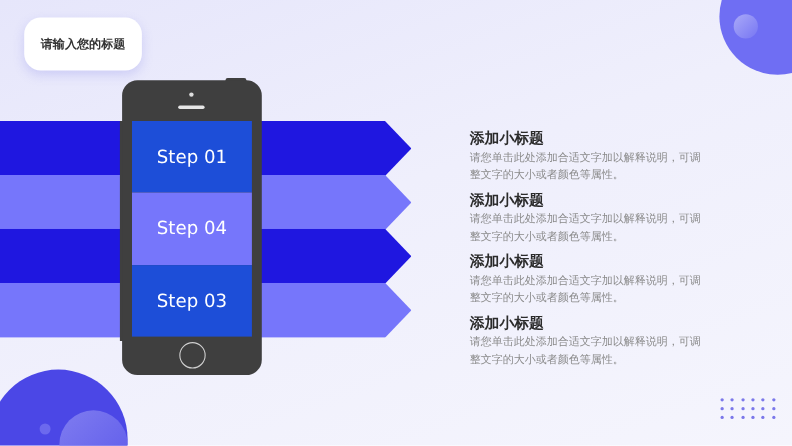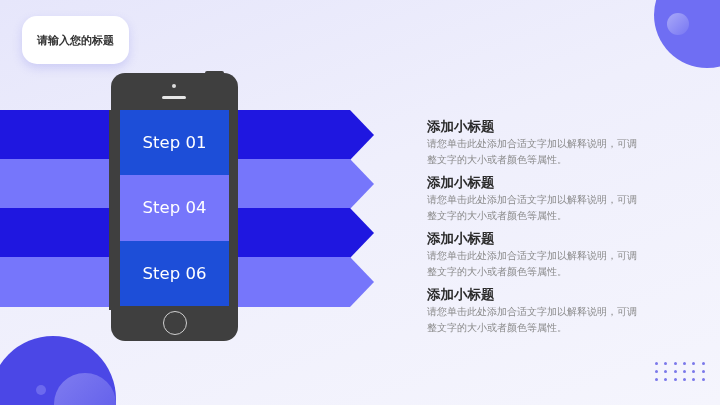--- a/index.html
+++ b/index.html
@@ -124,21 +124,21 @@
 <div class="phone-side"></div>
 <div class="phone">
   <div class="cam"></div>
   <div class="speaker"></div>
   <div class="home"></div>
 </div>
 
 <div class="screen">
   <div class="step dark">Step 01</div>
   <div class="step light">Step 04</div>
-  <div class="step dark">Step 06</div>
+  <div class="step dark">Step 03</div>
 </div>
 
 <div class="item" style="top:96px">
   <h3>添加小标题</h3>
   <p>请您单击此处添加合适文字加以解释说明，可调整文字的大小或者颜色等属性。</p>
 </div>
 <div class="item" style="top:152px">
   <h3>添加小标题</h3>
   <p>请您单击此处添加合适文字加以解释说明，可调整文字的大小或者颜色等属性。</p>
 </div>

